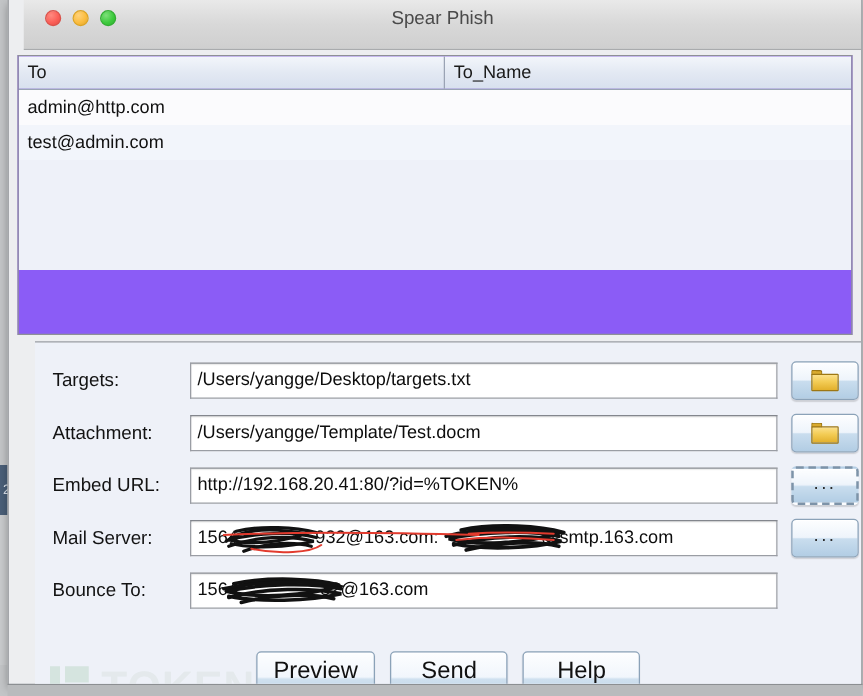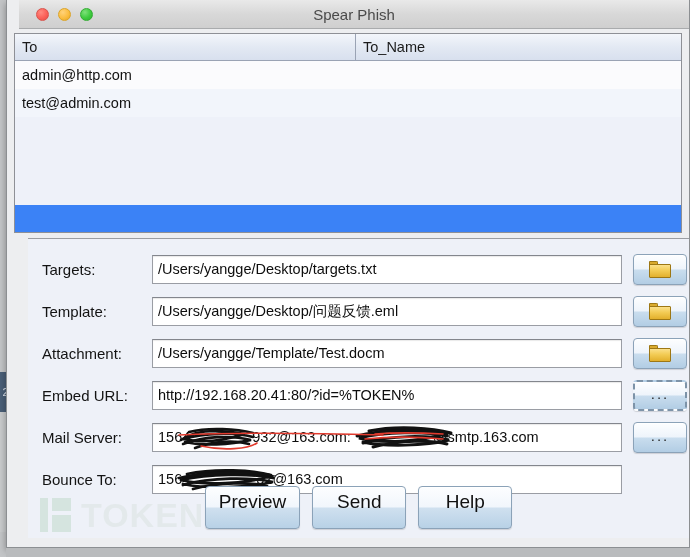--- a/index.html
+++ b/index.html
@@ -56,21 +56,21 @@
     border: 1px solid #8c8f92;
     border-top: none;
     box-sizing: border-box;
     box-shadow: 0 3px 7px rgba(0,0,0,0.35);
     overflow: hidden;
   }
 
   
   #titlebar {
     position: relative;
-    height: 29px;
+    height: 40px;
     background: linear-gradient(to bottom, #e9e9e9 0%, #d8d8d8 50%, #cfcfcf 100%);
     border-bottom: 1px solid #a9abad;
     box-sizing: border-box;
     margin-left: 12px;
   }
   #traffic-lights {
     position: absolute;
     left: 17px;
     top: 8px;
     display: flex;
@@ -89,22 +89,22 @@
     left: 0; right: 0; top: 0;
     line-height: 30px;
     text-align: center;
     font-size: 15px;
     color: #4a4a4a;
   }
 
   
   #table-wrap {
     margin: 4px 7px 0 7px;
-    height: 200px;
-    background: #3b82f6;
+    height: 224px;
+    background: #8b5cf6;
     border: 1px solid #8e9096;
     box-sizing: border-box;
     position: relative;
     overflow: hidden;
   }
   #table-header {
     display: flex;
     height: 27px;
     background: linear-gradient(to bottom, #f3f6fb 0%, #e3e9f3 50%, #d8e0ee 100%);
     border-bottom: 1px solid #9aa3b4;
@@ -340,30 +340,20 @@
       <div class="form-label">Targets:</div>
       <div class="form-input">/Users/yangge/Desktop/targets.txt</div>
       <div class="side-btn">
         <span class="folder">
           <span class="tab"></span>
             <span class="body"></span>
         </span>
       </div>
     </div>
 
-    <div class="form-row">
-      <div class="form-label">Template:</div>
-      <div class="form-input">/Users/yangge/Desktop/问题反馈.eml</div>
-      <div class="side-btn">
-        <span class="folder">
-          <span class="tab"></span>
-            <span class="body"></span>
-        </span>
-      </div>
-    </div>
 
     <div class="form-row">
       <div class="form-label">Attachment:</div>
       <div class="form-input">/Users/yangge/Template/Test.docm</div>
       <div class="side-btn">
         <span class="folder">
           <span class="tab"></span>
             <span class="body"></span>
         </span>
       </div>

